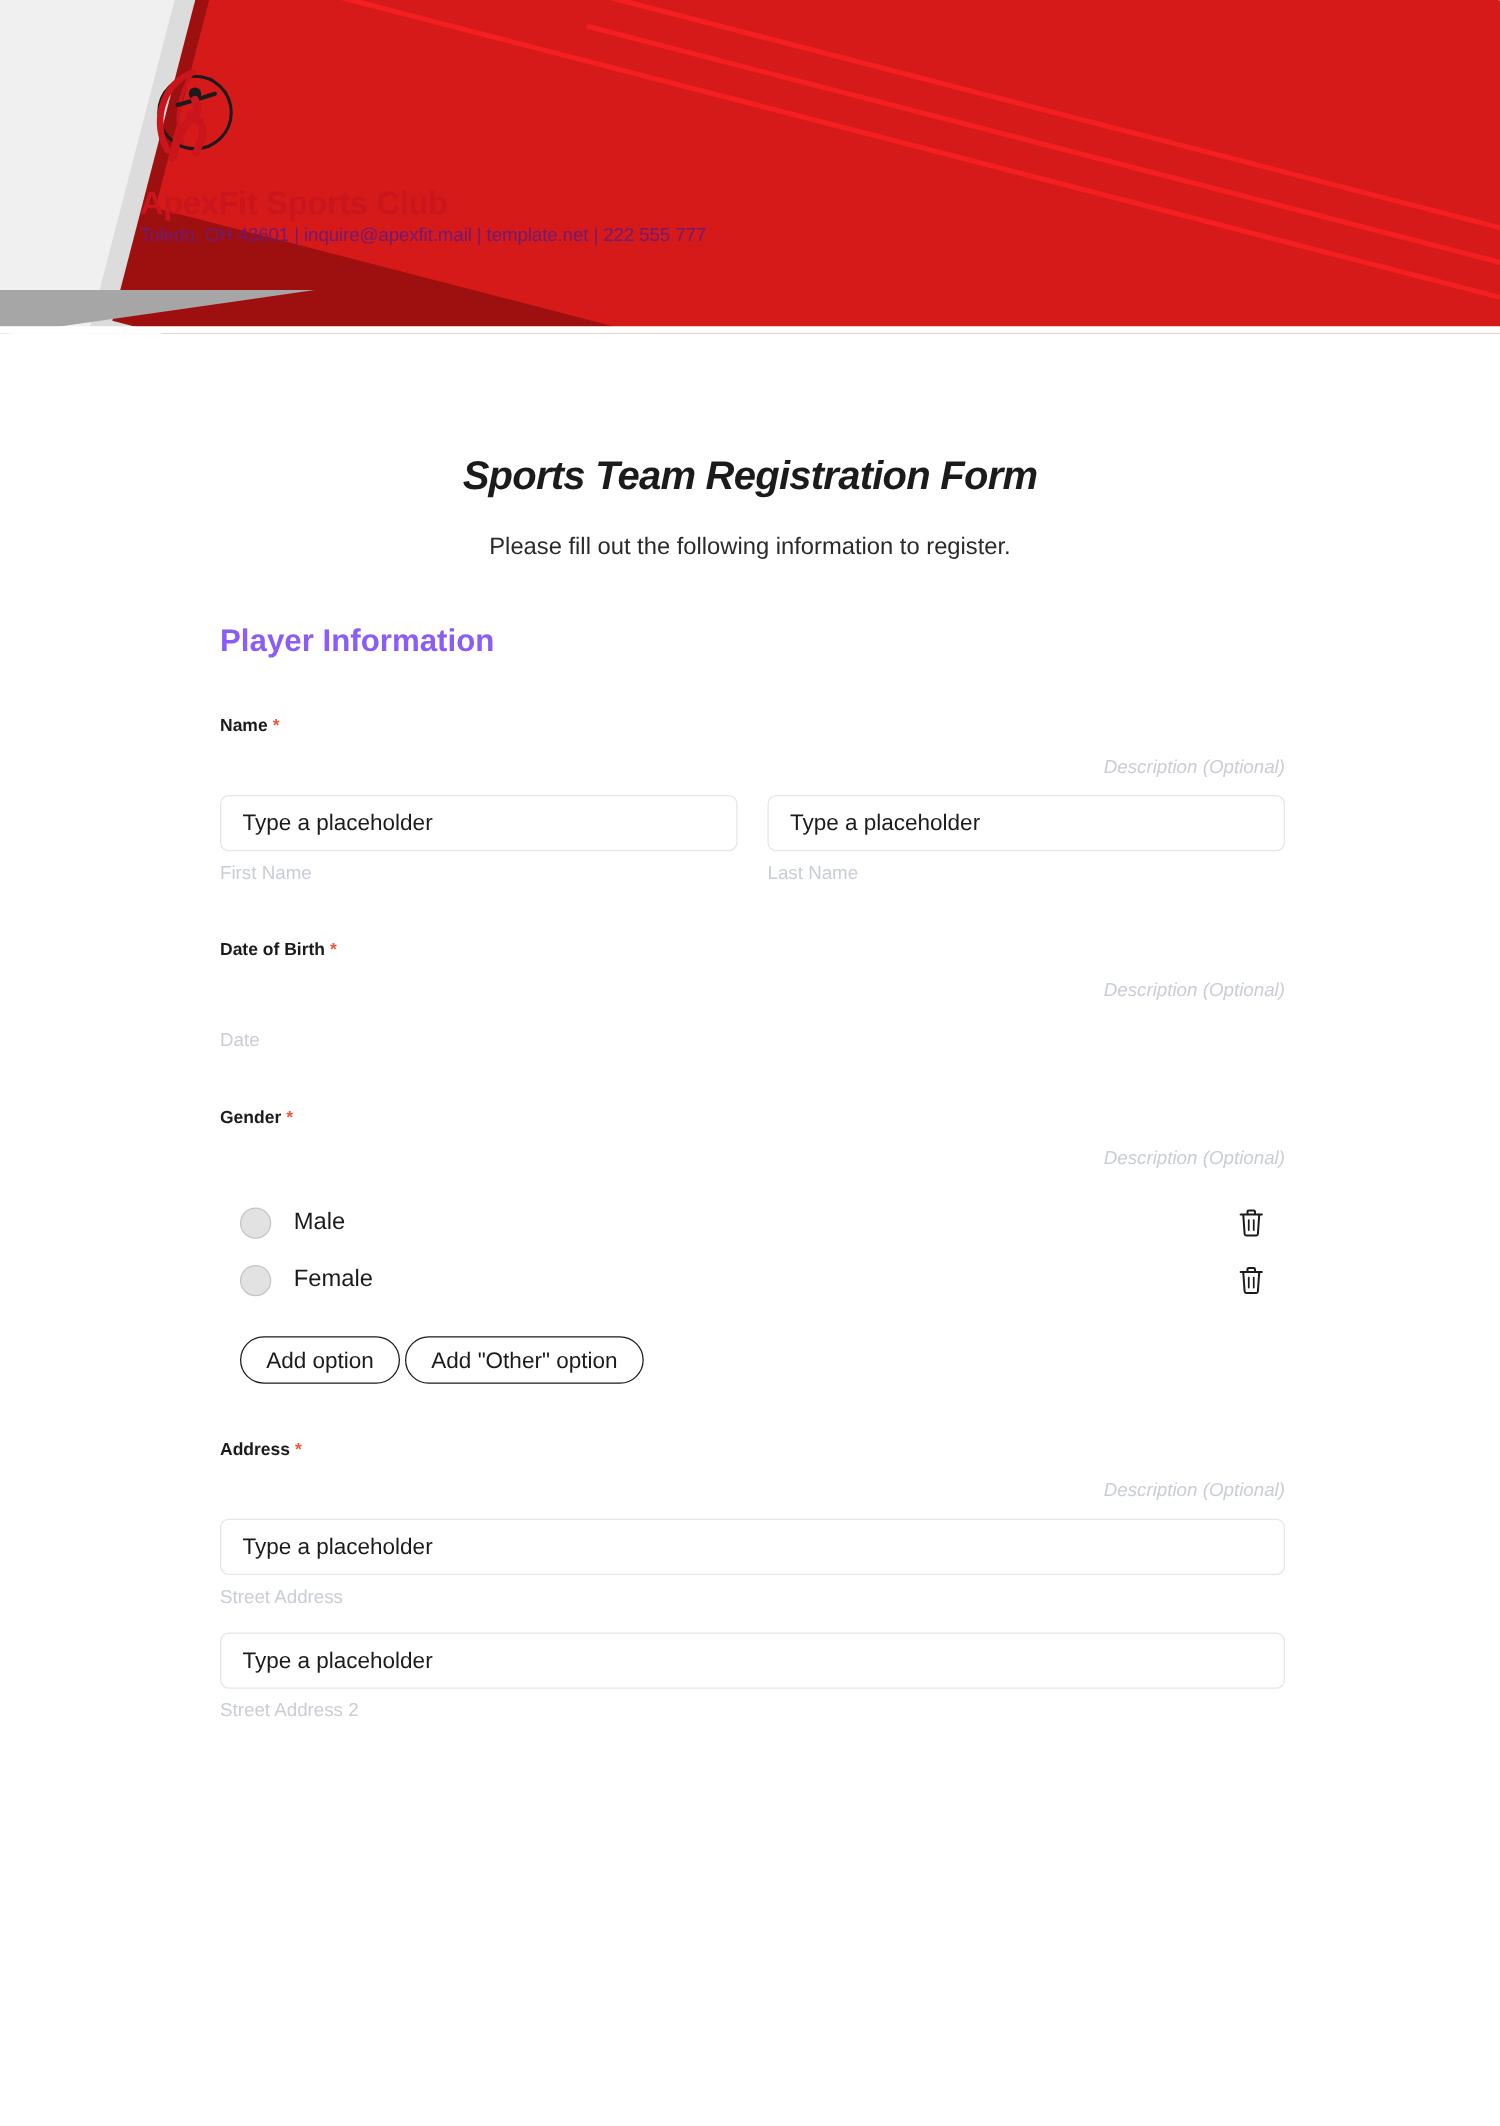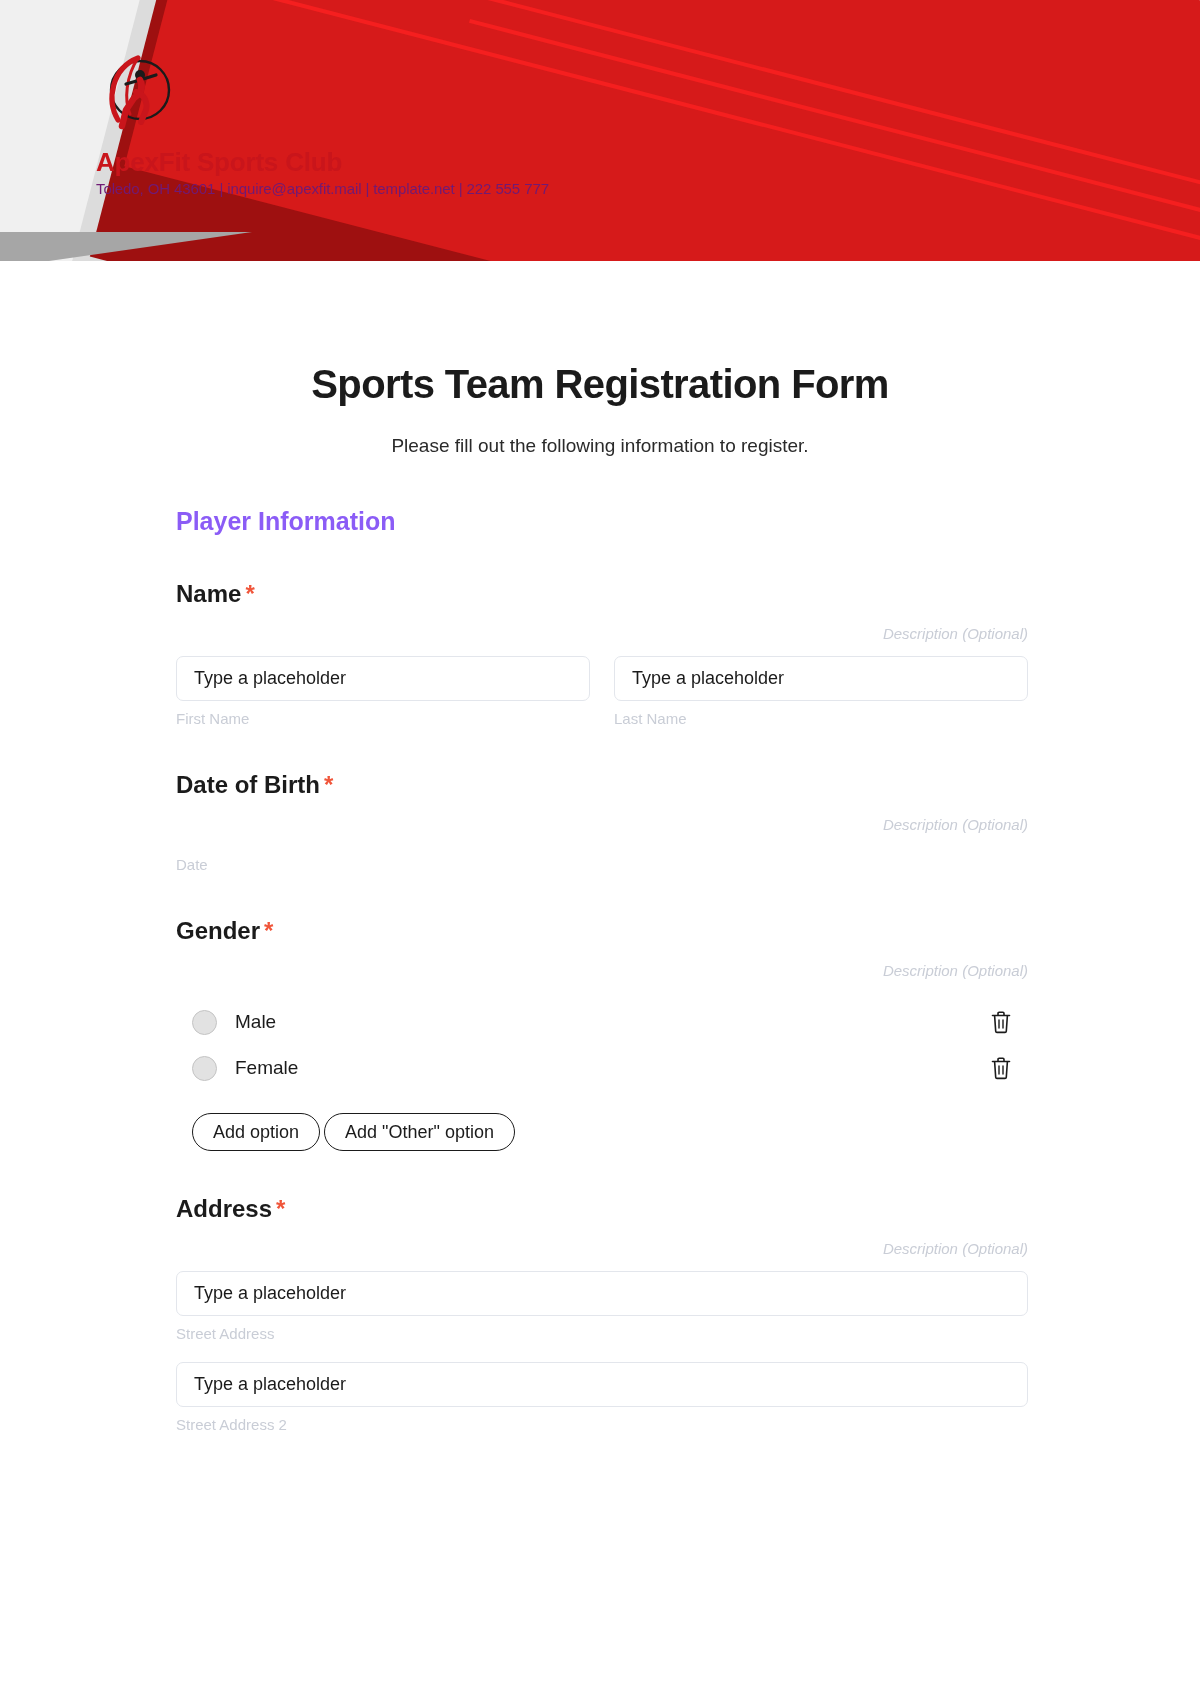--- a/index.html
+++ b/index.html
@@ -63,21 +63,21 @@
     border-left: 252px solid #a6a6a6;
     border-bottom: 36px solid transparent;
   }
   .white-strip {
     left: 0; top: 261px; width: 1200px; height: 8px; background: #ffffff;
   }
 
   
   .brand-block {
     position: absolute;
-    left: 96px; top: 48px;
+    left: 112px; top: 48px;
     z-index: 5;
   }
   .logo-mark { width: 84px; height: 92px; display: block; margin-bottom: 8px; }
   .brand-name {
     font-size: 26px;
     font-weight: bold;
     color: #c9151b;
     letter-spacing: -0.2px;
     line-height: 1.1;
   }
@@ -86,46 +86,47 @@
     color: #701a75;
     margin-top: 3px;
     letter-spacing: -0.1px;
   }
 
   
   .form-wrap { width: 1200px; padding: 0 0 40px 0; }
 
   .form-title {
     text-align: center;
-    font-size: 40px;
+    font-size: 32px;
     font-weight: bold;
     color: #1b1b1b;
     margin-top: 95px;
     letter-spacing: -0.6px;
+    font-style: italic;
   }
   .form-subtitle {
     text-align: center;
     font-size: 19px;
     color: #2a2a2a;
     margin-top: 28px;
   }
 
   .inner { width: 856px; margin: 0 auto; padding-left: 4px; }
 
   .section-head {
     font-size: 25px;
     font-weight: bold;
     color: #8b5cf6;
     margin-top: 50px;
     margin-bottom: 10px;
   }
 
   .field { margin-top: 44px; }
   .field-label {
-    font-size: 24px;
+    font-size: 14px;
     font-weight: bold;
     color: #1b1b1b;
   }
   .req { color: #f0553a; font-weight: bold; margin-left: 4px; }
   .field-desc {
     font-size: 15px;
     font-style: italic;
     color: #c9cdd6;
     margin-top: 17px;
     text-align: right;

